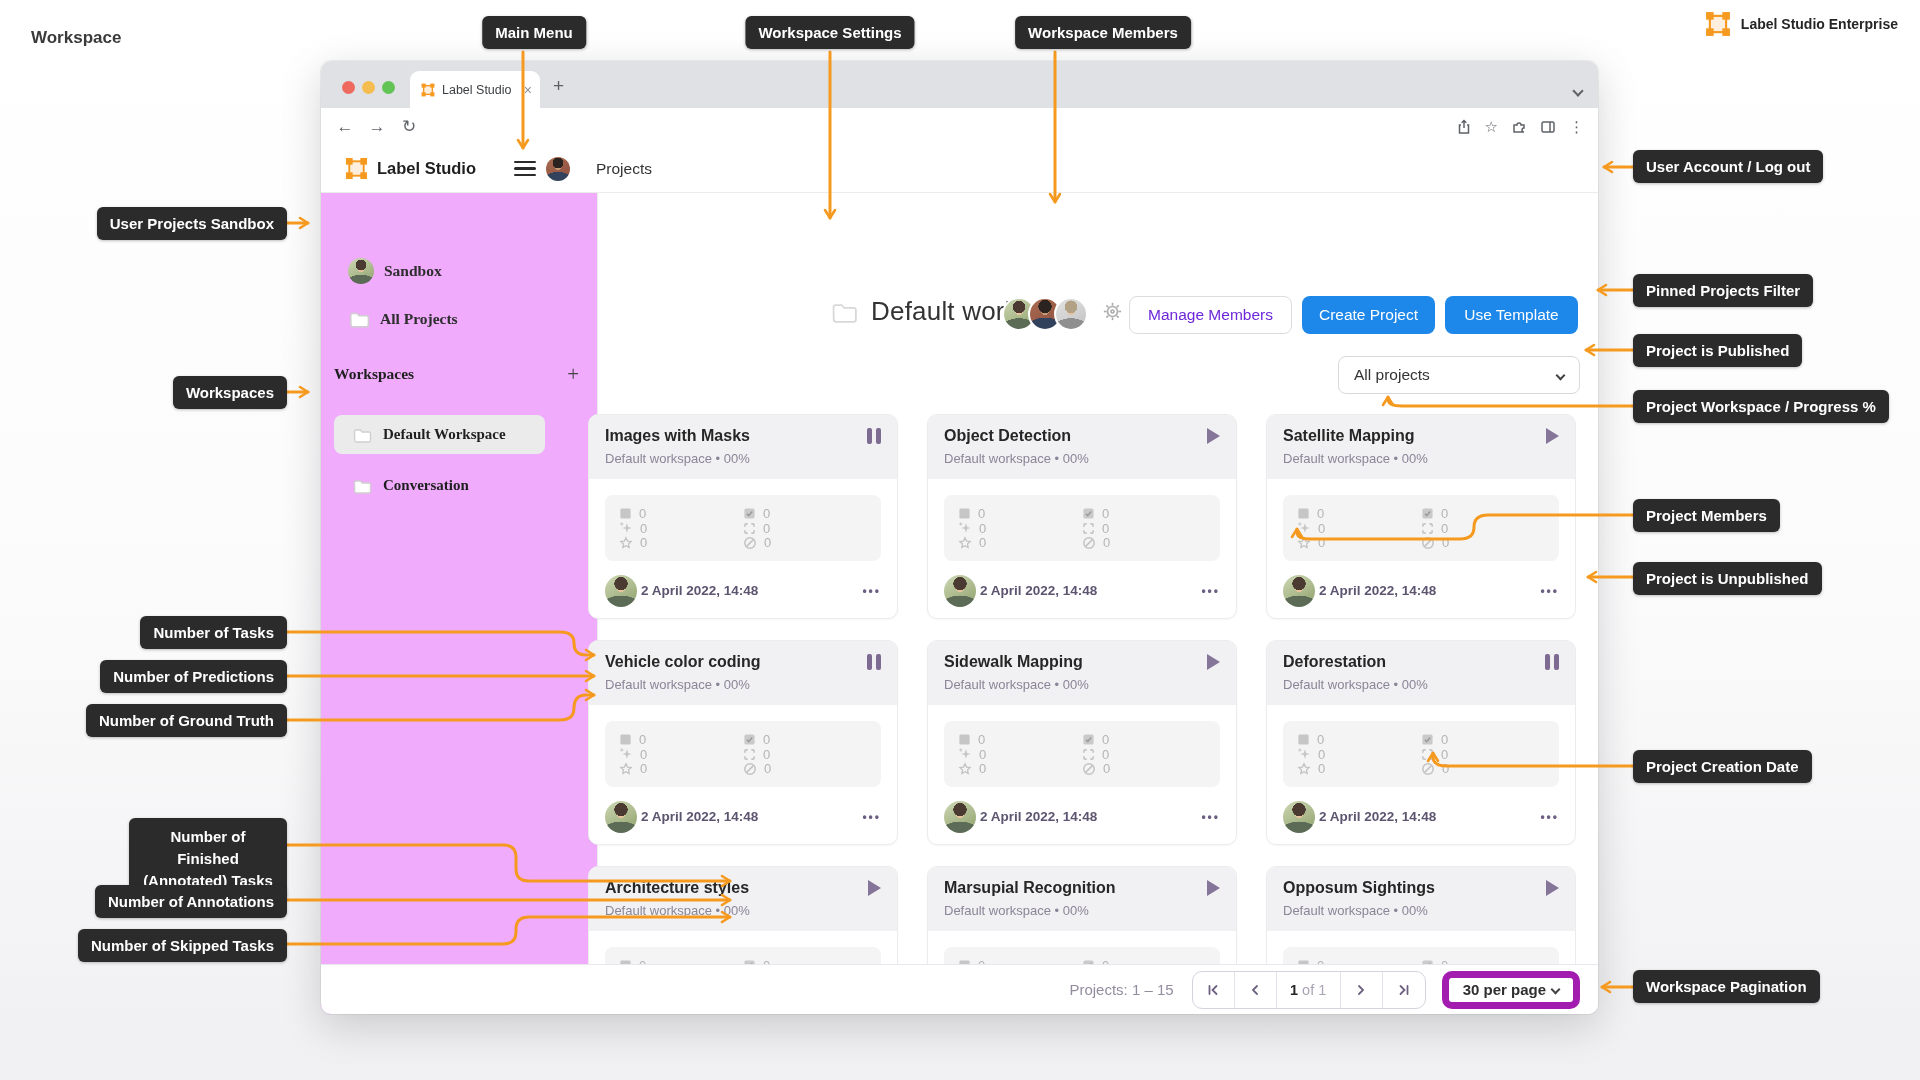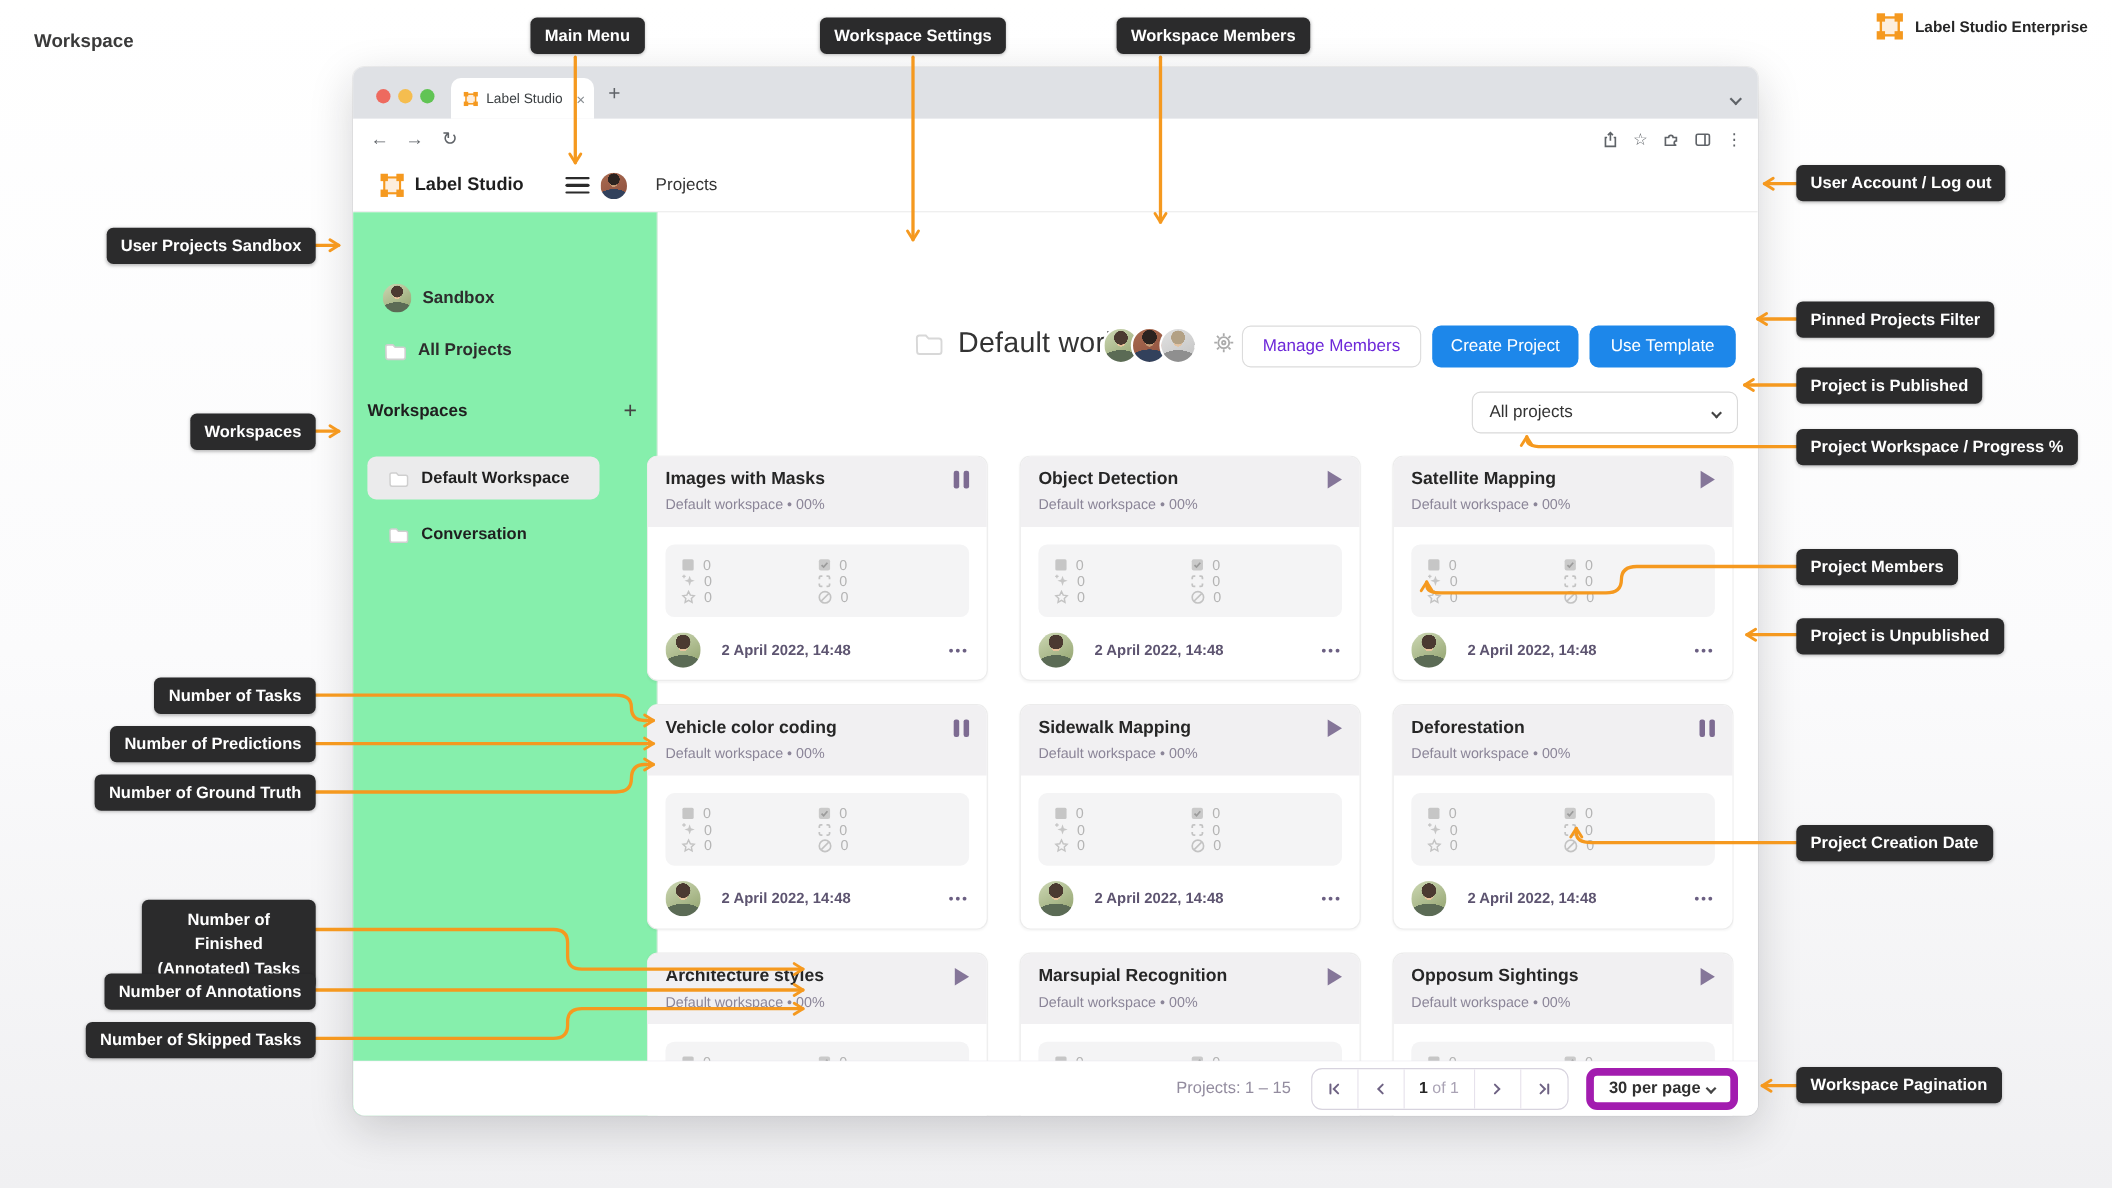--- a/index.html
+++ b/index.html
@@ -49,21 +49,21 @@
   
   .app { position:absolute; left:0; top:84px; right:0; bottom:0; background:#fff; border-radius:0 0 10px 10px; overflow:hidden; }
   .side-hd { position:absolute; left:0; top:0; width:239px; height:48px; border-bottom:1px solid #ececec;
              display:flex; align-items:center; padding:0 24px; gap:9px; }
   .side-brand { font-size:16.5px; font-weight:700; color:#1f1f1f; flex:1; }
   .burger { width:22px; }
   .burger i { display:block; height:2.4px; background:#2b2b2b; border-radius:2px; margin:4px 0; }
   .main-hd { position:absolute; left:239px; top:0; right:0; height:48px; border-bottom:1px solid #ececec; }
   .main-hd .pg-title { position:absolute; left:36px; top:0; line-height:48px; font-size:15.5px; color:#333; }
   .account-avatar { position:absolute; right:14px; top:12px; width:24px; height:24px; }
-  .sidebar { position:absolute; left:0; top:48px; width:277px; bottom:0; border-right:1px solid #ececec; background:#86efac; }
+  .sidebar { position:absolute; left:0; top:48px; width:277px; bottom:0; border-right:1px solid #ececec; background:#f0abfc;font-family:Liberation Serif, serif; }
   .side-item { position:absolute; left:0; width:239px; height:32px; display:flex; align-items:center; gap:10px; padding-left:27px; font-size:15.5px; font-weight:600; color:#2d2d2d; }
   .side-sec { position:absolute; left:13px; right:18px; height:30px; display:flex; align-items:center; font-size:15.5px; font-weight:700; color:#1f1f1f; }
   .side-sec .plus { margin-left:auto; font-size:21px; font-weight:400; color:#444; }
   .ws-pill { position:absolute; left:13px; width:211px; height:39px; border-radius:8px; display:flex; align-items:center; gap:11px; padding-left:18px; font-size:15px; font-weight:700; color:#1f1f1f; }
   .ws-pill.selected { background:#ebebec; }
   .ws-pill.plain { font-weight:600; }
   .avatar { border-radius:50%; display:inline-block; position:relative; overflow:hidden; flex:none; }
   .avatar.v1 { background:radial-gradient(circle at 50% 27%, #4b3a31 0 23%, rgba(0,0,0,0) 24%),
                radial-gradient(circle at 50% 40%, #e8c49c 0 17%, rgba(0,0,0,0) 18%),
                radial-gradient(ellipse 62% 40% at 50% 104%, #5b6b55 0 99%, rgba(0,0,0,0) 100%),
@@ -100,21 +100,21 @@
   .card-title { font-size:16px; font-weight:700; color:#262626; flex:1; }
   .status-pause { display:flex; gap:4px; }
   .status-pause i { width:5px; height:16px; background:#7d6b92; border-radius:2px; }
   .status-play { width:0; height:0; border-left:13px solid #857699; border-top:8px solid transparent; border-bottom:8px solid transparent; }
   .card-sub { margin-top:6px; font-size:13px; color:#8b8598; }
   .stats { position:absolute; left:16px; right:16px; top:80px; height:66px; background:#f4f4f5; border-radius:8px;
            padding:12px 14px; display:grid; grid-template-columns:1fr 1fr; }
   .stats-col { display:flex; flex-direction:column; justify-content:space-between; }
   .st { display:flex; align-items:center; gap:7px; font-size:13px; color:#b4b4b4; height:13px; }
   .st svg { flex:none; }
-  .card-foot { position:absolute; left:16px; right:16px; top:146px; height:59px; display:flex; align-items:center; gap:19px; }
+  .card-foot { position:absolute; left:16px; right:16px; top:146px; height:59px; display:flex; align-items:center; gap:4px; }
   .card-foot .avatar { width:32px; height:32px; }
   .card-date { font-size:13.5px; font-weight:600; color:#5d5470; }
   .dots { margin-left:auto; font-size:12px; font-weight:700; letter-spacing:2px; color:#6b5f82; }
   
   .pagebar { position:absolute; left:0; right:0; bottom:0; height:50px; background:#fff; border-top:1px solid #e9e6ee;
              display:flex; align-items:center; justify-content:flex-end; padding-right:18px; border-radius:0 0 10px 10px; }
   .pg-summary { font-size:15px; color:#938c9f; margin-right:18px; }
   .pg-ctl { display:flex; height:38px; border:1px solid #d7d3de; border-radius:10px; overflow:hidden; }
   .pg-cell { width:42px; display:flex; align-items:center; justify-content:center; border-right:1px solid #e6e2ec; }
   .pg-cell:last-child { border-right:none; }

